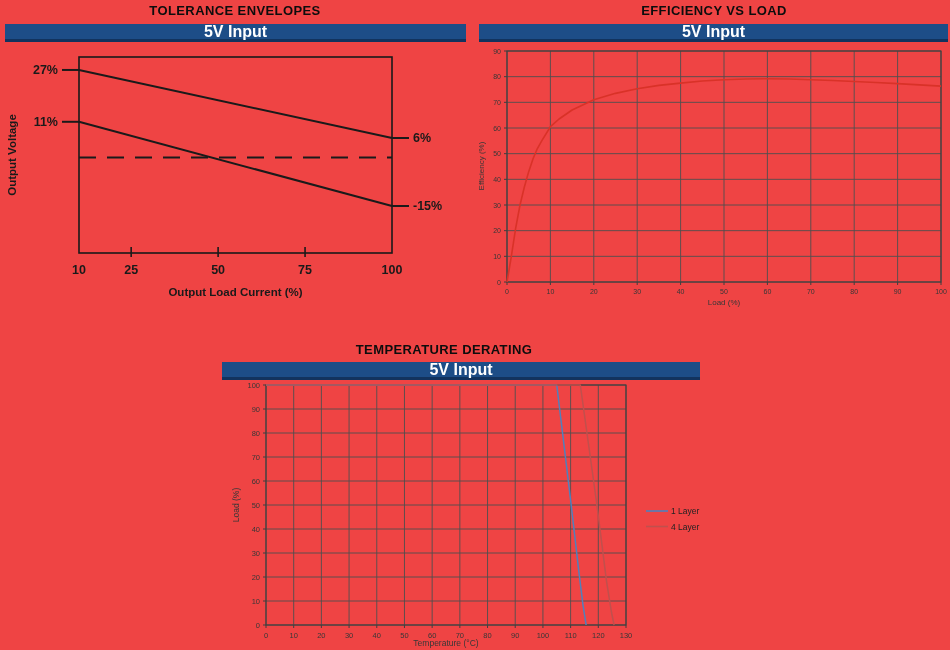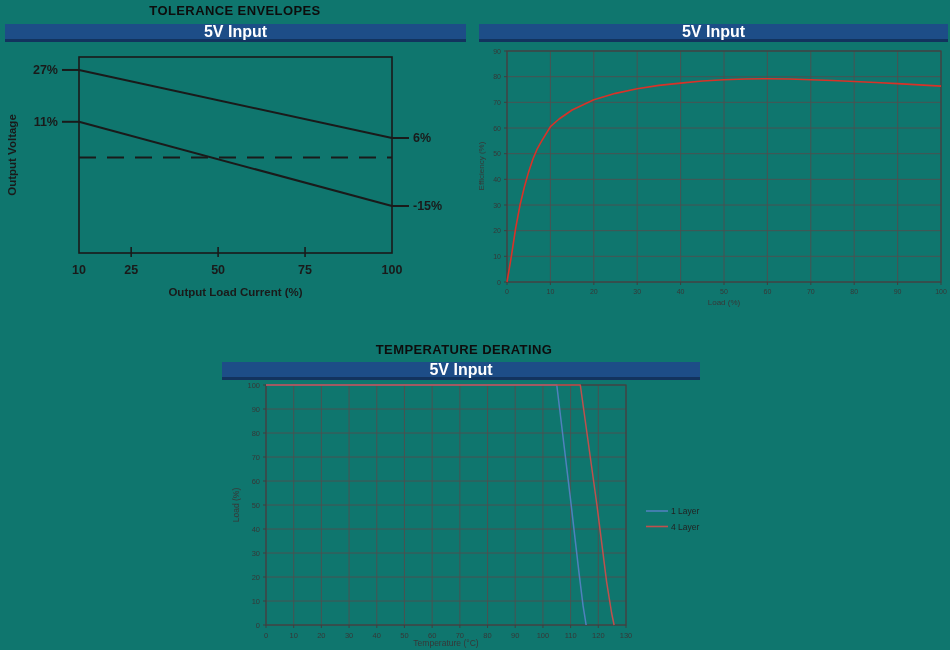--- a/index.html
+++ b/index.html
@@ -1,17 +1,17 @@
 <!DOCTYPE html>
 <html><head>
 <meta charset="utf-8">
 <style>
   html,body{margin:0;padding:0;background:#ffffff;}
   #canvas{
-    position:relative;width:950px;height:650px;background:#0f766e;overflow:hidden;
+    position:relative;width:950px;height:650px;background:#ef4444;overflow:hidden;
     font-family:"Liberation Sans","DejaVu Sans",sans-serif;
   }
   .chart-title{
     position:absolute;text-align:center;font-size:13px;font-weight:700;
     color:#0d0d0d;letter-spacing:.4px;
   }
   .banner{
     position:absolute;height:15px;line-height:15px;text-align:center;
     font-size:16px;font-weight:700;
     border-bottom:3px solid #12335e;
@@ -44,20 +44,21 @@
       <text x="131.16666666666666" y="229" text-anchor="middle" font-size="12.5" font-weight="700" fill="#1a1a1a">25</text>
       <line x1="218.11111111111111" y1="202" x2="218.11111111111111" y2="212" stroke="#1a1a1a" stroke-width="1.6"></line>
       <text x="218.11111111111111" y="229" text-anchor="middle" font-size="12.5" font-weight="700" fill="#1a1a1a">50</text>
       <line x1="305.05555555555554" y1="202" x2="305.05555555555554" y2="212" stroke="#1a1a1a" stroke-width="1.6"></line>
       <text x="305.05555555555554" y="229" text-anchor="middle" font-size="12.5" font-weight="700" fill="#1a1a1a">75</text>
       <text x="392" y="229" text-anchor="middle" font-size="12.5" font-weight="700" fill="#1a1a1a">100</text>
       <text x="235.5" y="251" text-anchor="middle" font-size="11.5" font-weight="700" fill="#1a1a1a">Output Load Current (%)</text>
       <text x="16" y="110" text-anchor="middle" font-size="11.5" font-weight="700" fill="#1a1a1a" transform="rotate(-90 16 110)">Output Voltage</text>
     </svg>
 
+  <div class="chart-title" style="left: 478px; top: 3px; width: 472px; color: rgb(13, 13, 13);">EFFICIENCY VS LOAD</div>
   <div class="banner" style="left: 479px; top: 24px; width: 469px; background: rgb(29, 77, 135); color: rgb(255, 255, 255); border-bottom-color: rgb(18, 51, 94);">5V Input</div>
   <svg id="svg-efficiency" class="chart-svg" style="left:475px;top:45px;" width="475" height="280">
       <line x1="32" y1="6" x2="32" y2="237" stroke="#4f4f4f" stroke-width="0.9"></line>
       <line x1="75.4" y1="6" x2="75.4" y2="237" stroke="#4f4f4f" stroke-width="0.9"></line>
       <line x1="118.8" y1="6" x2="118.8" y2="237" stroke="#4f4f4f" stroke-width="0.9"></line>
       <line x1="162.2" y1="6" x2="162.2" y2="237" stroke="#4f4f4f" stroke-width="0.9"></line>
       <line x1="205.6" y1="6" x2="205.6" y2="237" stroke="#4f4f4f" stroke-width="0.9"></line>
       <line x1="249" y1="6" x2="249" y2="237" stroke="#4f4f4f" stroke-width="0.9"></line>
       <line x1="292.4" y1="6" x2="292.4" y2="237" stroke="#4f4f4f" stroke-width="0.9"></line>
       <line x1="335.8" y1="6" x2="335.8" y2="237" stroke="#4f4f4f" stroke-width="0.9"></line>
@@ -115,21 +116,21 @@
       <text x="26" y="59.99333333333334" text-anchor="end" font-size="7" fill="#373737">70</text>
       <line x1="29" y1="31.666666666666657" x2="32" y2="31.666666666666657" stroke="#3f3f3f" stroke-width="1"></line>
       <text x="26" y="34.326666666666654" text-anchor="end" font-size="7" fill="#373737">80</text>
       <line x1="29" y1="6" x2="32" y2="6" stroke="#3f3f3f" stroke-width="1"></line>
       <text x="26" y="8.66" text-anchor="end" font-size="7" fill="#373737">90</text>
       <text x="249" y="260" text-anchor="middle" font-size="8" fill="#373737">Load  (%)</text>
       <text x="9" y="121" text-anchor="middle" font-size="8" fill="#373737" transform="rotate(-90 9 121)">Efficiency  (%)</text>
       <polyline points="32,237 36.34,211.33333333333334 40.68,183.1 45.019999999999996,160 49.36,142.03333333333333 53.7,126.63333333333334 58.04,113.8 62.379999999999995,103.53333333333333 66.72,95.83333333333334 75.4,81.71666666666667 84.08,74.01666666666668 97.1,65.03333333333333 118.8,54.76666666666668 140.5,48.349999999999994 162.2,43.73000000000002 183.9,40.393333333333345 205.6,38.08333333333334 227.3,36.03 249,34.74666666666667 270.7,33.97666666666669 292.4,33.72 314.1,33.97666666666669 335.8,34.74666666666667 357.5,35.51666666666668 379.2,36.54333333333335 400.9,37.56999999999999 422.6,38.596666666666664 444.3,39.879999999999995 466,41.163333333333355" fill="none" stroke="#d93228" stroke-width="1.6" stroke-linejoin="round"></polyline>
     </svg>
 
-  <div class="chart-title" style="left: 219px; top: 342px; width: 490px; color: rgb(13, 13, 13);">TEMPERATURE DERATING</div>
+  <div class="chart-title" style="left: 199px; top: 342px; width: 490px; color: rgb(13, 13, 13);">TEMPERATURE DERATING</div>
   <div class="banner" style="left: 222px; top: 362px; width: 478px; background: rgb(29, 77, 135); color: rgb(255, 255, 255); border-bottom-color: rgb(18, 51, 94);">5V Input</div>
   <svg id="svg-derating" class="chart-svg" style="left:215px;top:380px;" width="560" height="270">
       <line x1="51" y1="5" x2="51" y2="245" stroke="#4f4f4f" stroke-width="0.9"></line>
       <line x1="78.6923076923077" y1="5" x2="78.6923076923077" y2="245" stroke="#4f4f4f" stroke-width="0.9"></line>
       <line x1="106.38461538461539" y1="5" x2="106.38461538461539" y2="245" stroke="#4f4f4f" stroke-width="0.9"></line>
       <line x1="134.0769230769231" y1="5" x2="134.0769230769231" y2="245" stroke="#4f4f4f" stroke-width="0.9"></line>
       <line x1="161.76923076923077" y1="5" x2="161.76923076923077" y2="245" stroke="#4f4f4f" stroke-width="0.9"></line>
       <line x1="189.46153846153845" y1="5" x2="189.46153846153845" y2="245" stroke="#4f4f4f" stroke-width="0.9"></line>
       <line x1="217.15384615384616" y1="5" x2="217.15384615384616" y2="245" stroke="#4f4f4f" stroke-width="0.9"></line>
       <line x1="244.84615384615384" y1="5" x2="244.84615384615384" y2="245" stroke="#4f4f4f" stroke-width="0.9"></line>

